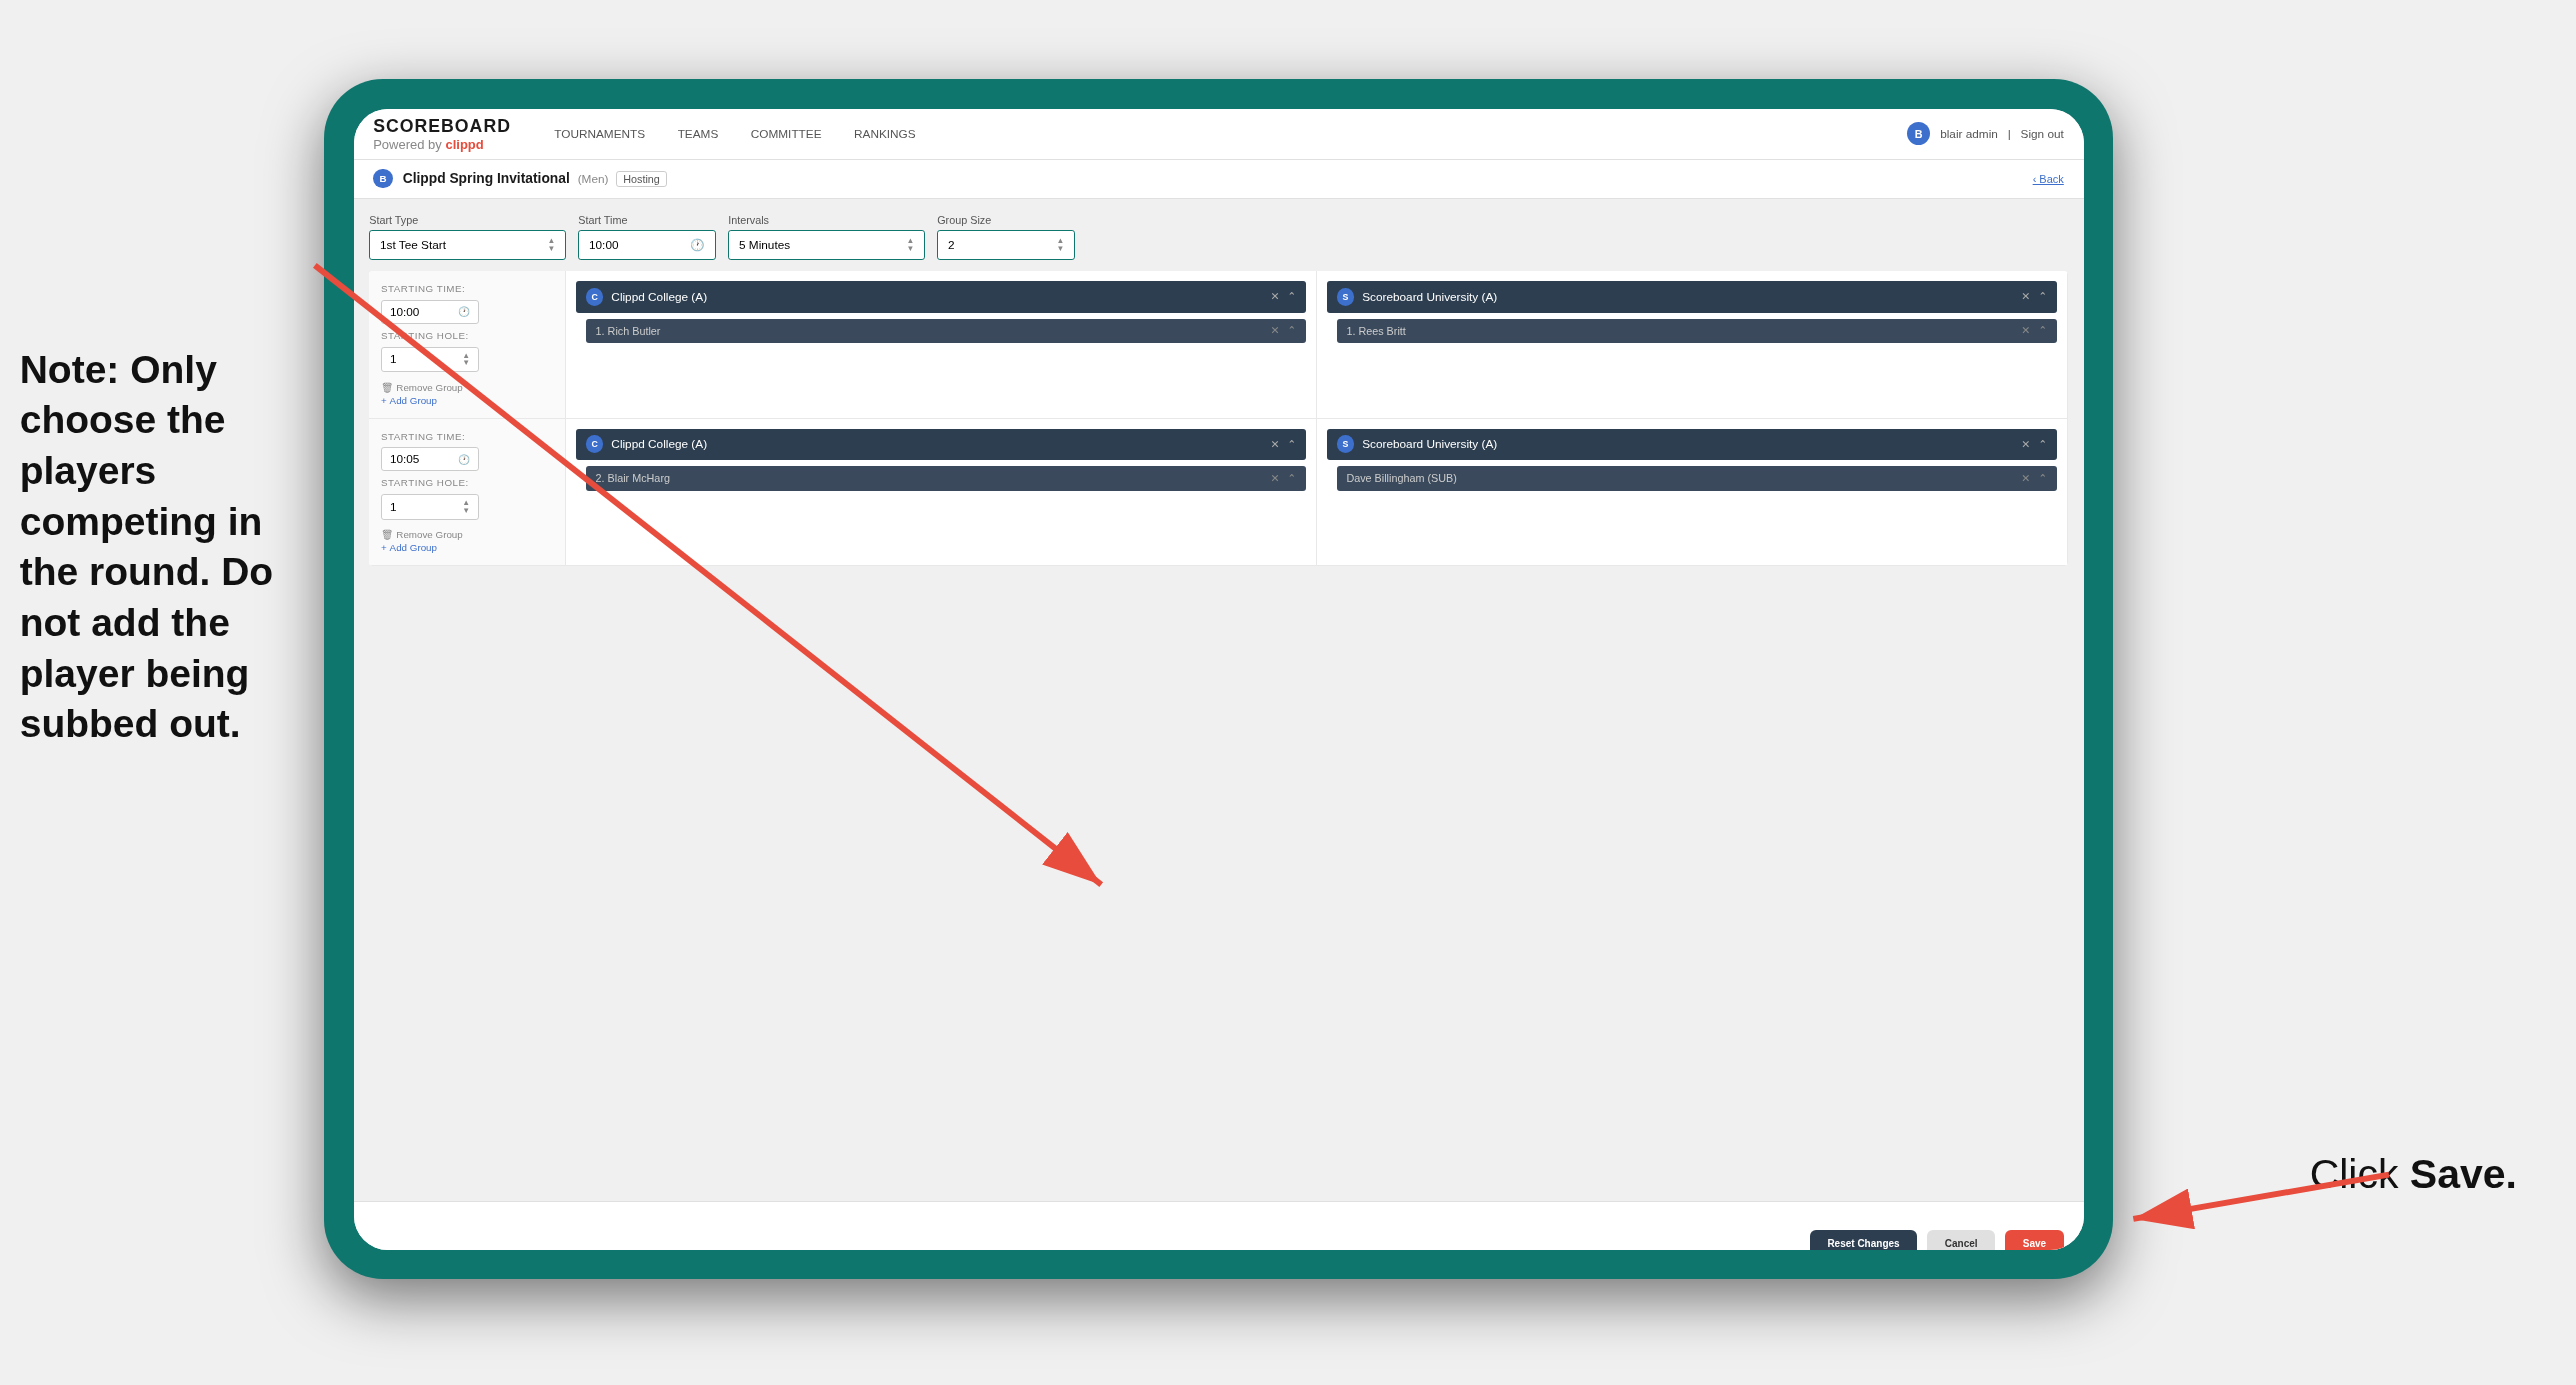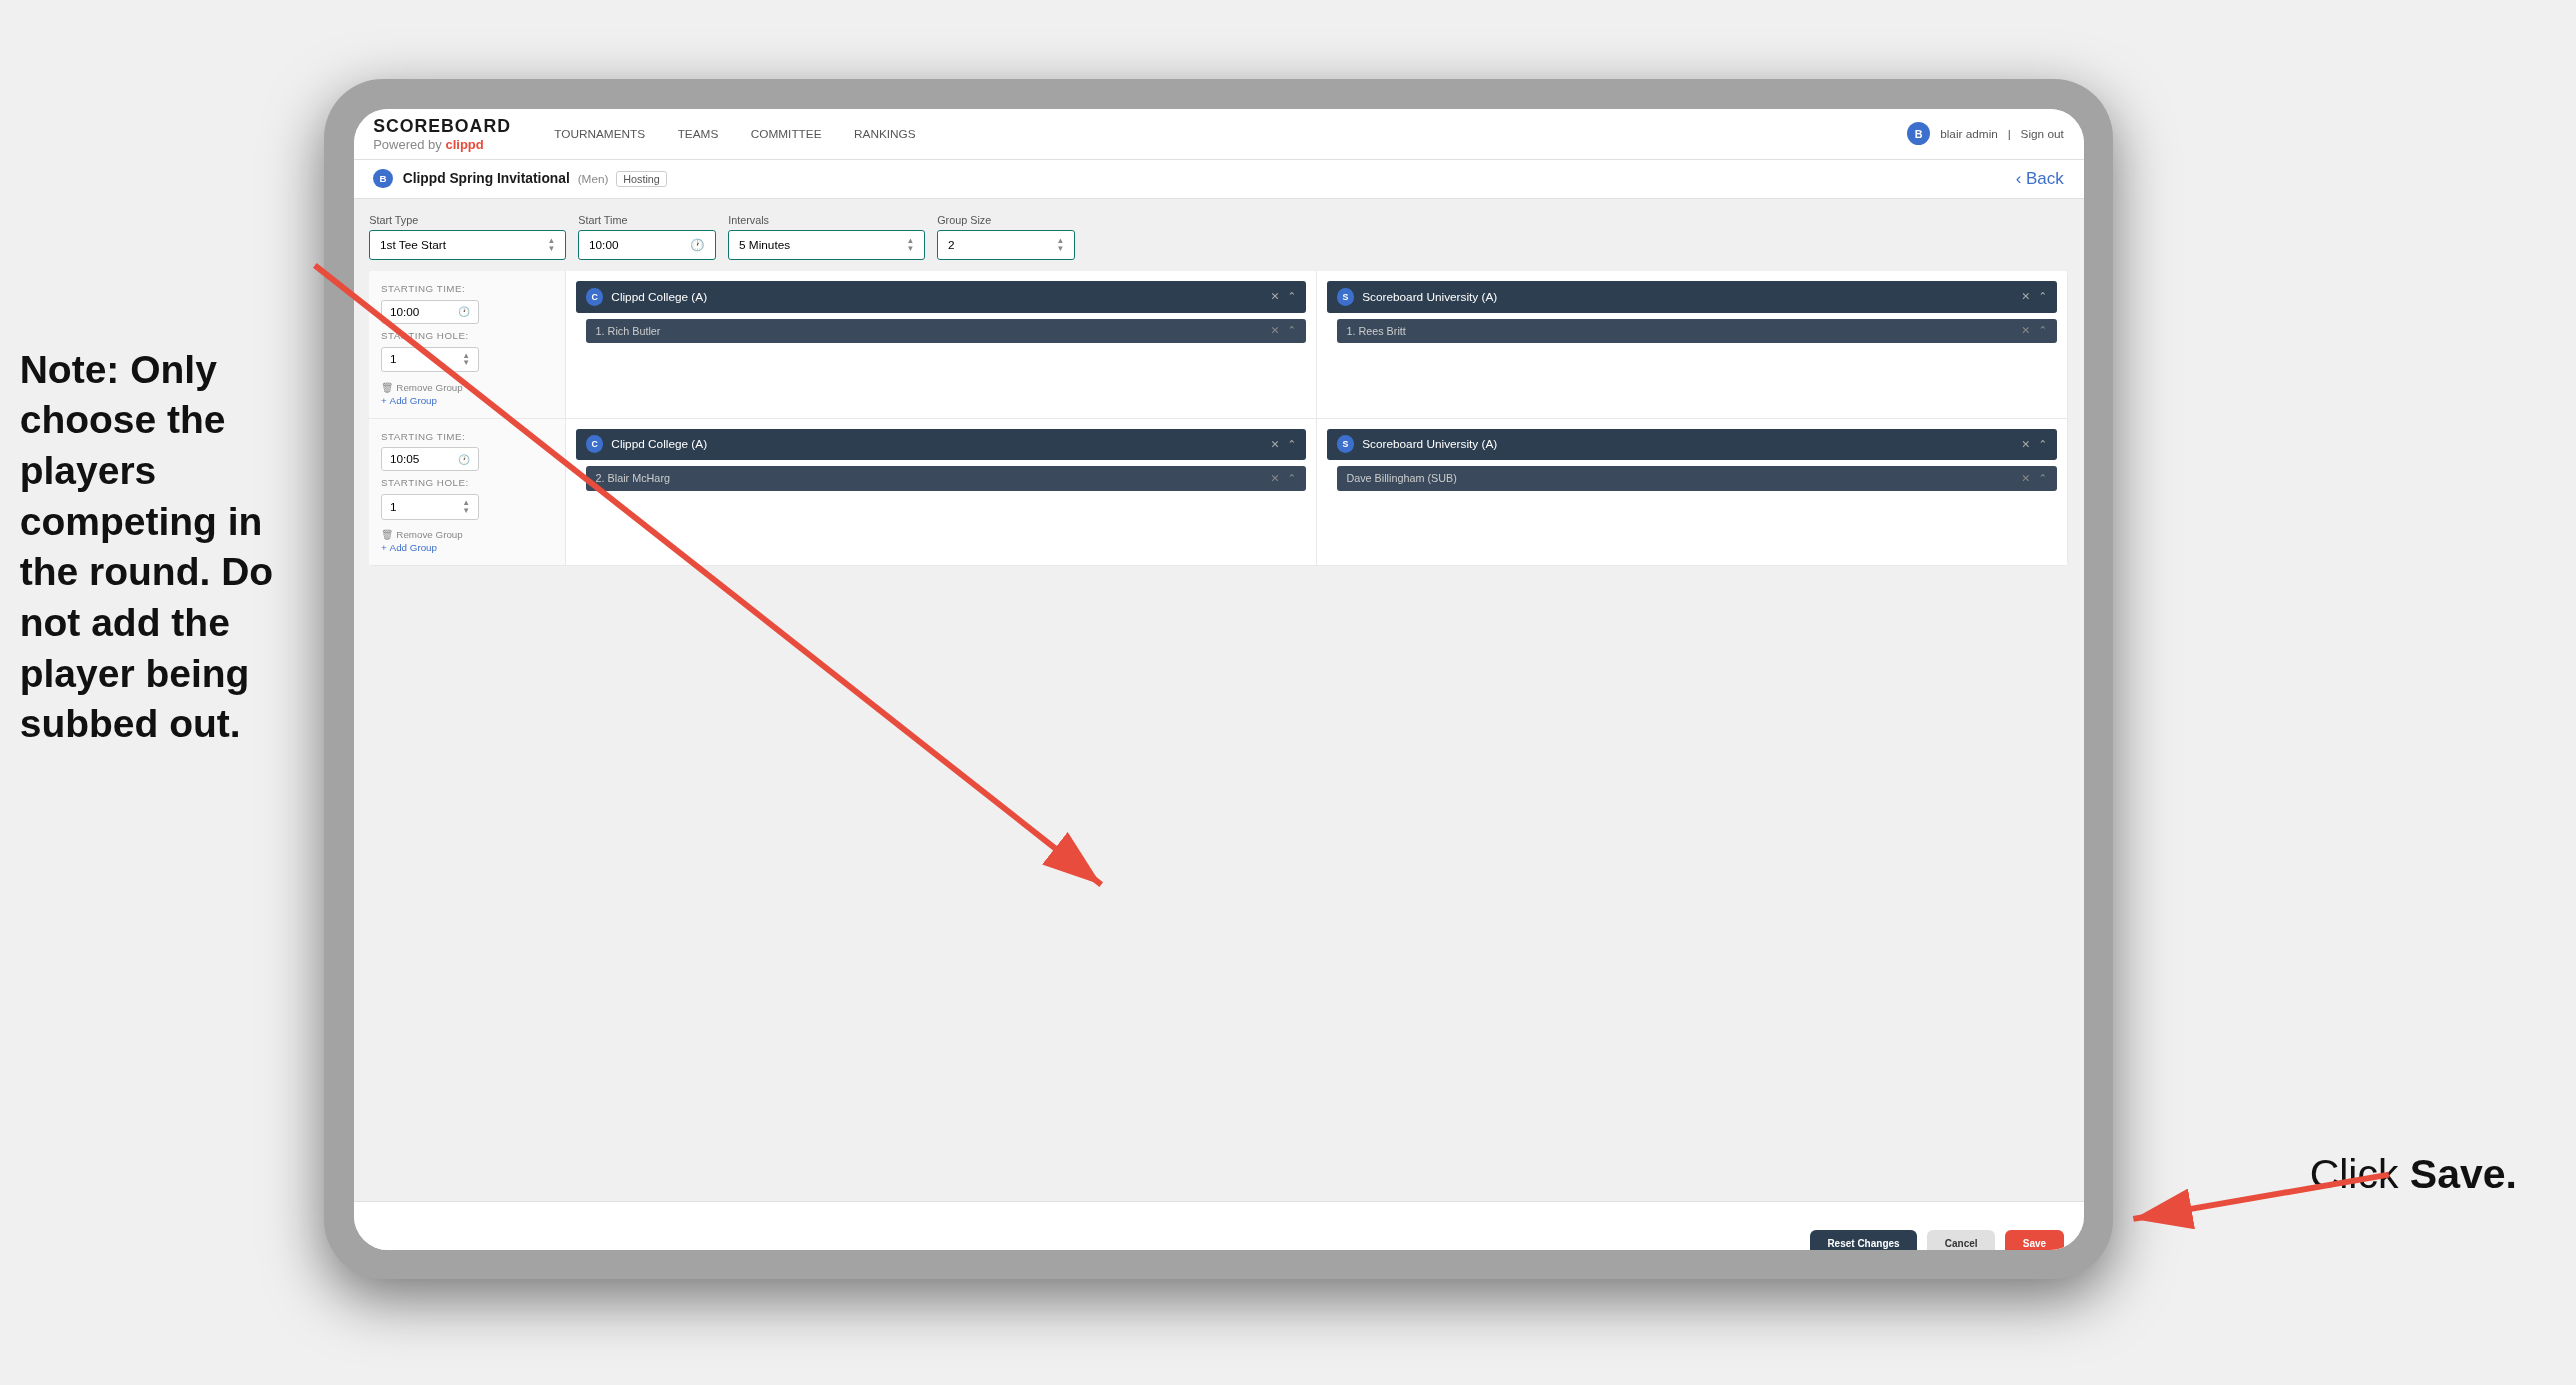--- a/index.html
+++ b/index.html
@@ -50,21 +50,21 @@
       font-weight: 900;
     }
 
     
     .tablet-frame {
       position: absolute;
       left: 324px;
       top: 79px;
       width: 1789px;
       height: 1200px;
-      background: #a3a3a3;
+      background: #0f766e;
       border-radius: 59px;
       box-shadow: 0 19.7px 59px rgba(0,0,0,0.5);
       padding: 29.5px;
     }
     .tablet-screen {
       width: 100%;
       height: 100%;
       background: #f5f5f5;
       border-radius: 34px;
       overflow: hidden;
@@ -169,23 +169,24 @@
     }
     .hosting-badge {
       font-size: 10.8px;
       color: #555;
       border: 1px solid #ccc;
       padding: 1px 5.9px;
       border-radius: 2.9px;
     }
     .back-link {
       margin-left: auto;
-      font-size: 17px;
+      font-size: 11px;
       color: #3d6fcc;
       cursor: pointer;
+      text-decoration: underline;
     }
 
     
     .main-content {
       flex: 1;
       overflow-y: auto;
       padding: 15.7px;
       background: #f0f0f0;
     }
 

